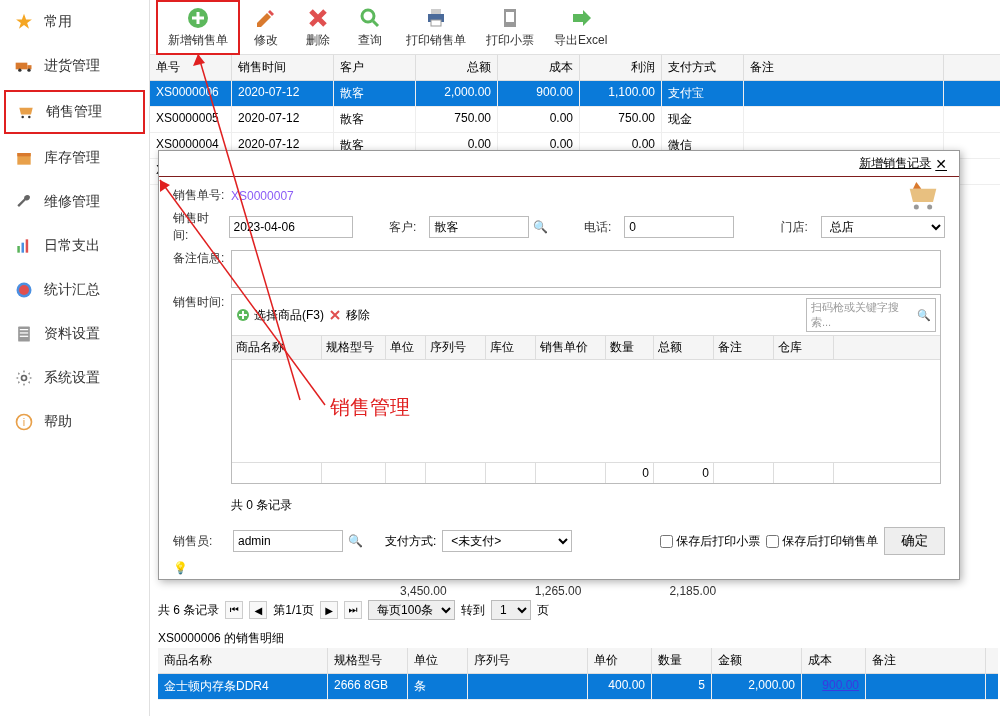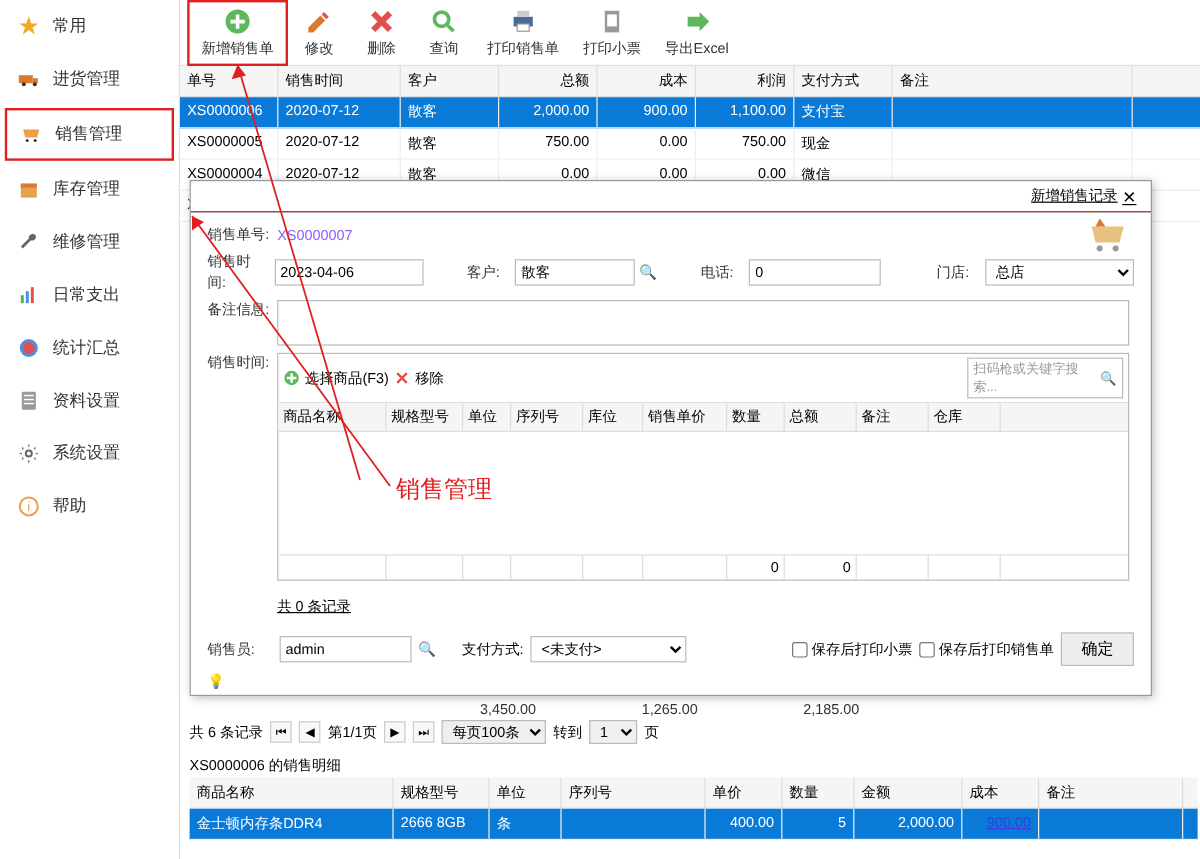--- a/index.html
+++ b/index.html
@@ -38,21 +38,21 @@
 .textarea { width: 710px; height: 38px; border: 1px solid #bbb; resize: none; }
 .detail-box { width: 710px; height: 190px; border: 1px solid #bbb; display: flex; flex-direction: column; }
 .detail-toolbar { padding: 3px 4px; border-bottom: 1px solid #ddd; display: flex; align-items: center; gap: 4px; font-size: 12px; }
 .detail-header { display: flex; background: #f5f5f5; border-bottom: 1px solid #ddd; }
 .detail-header-cell { padding: 3px 4px; border-right: 1px solid #ddd; font-size: 12px; }
 .detail-body { flex: 1; }
 .detail-footer { display: flex; border-top: 1px solid #ddd; }
 .detail-footer-cell { padding: 3px 4px; border-right: 1px solid #ddd; font-size: 12px; text-align: right; }
 .search-box { margin-left: auto; border: 1px solid #bbb; padding: 1px 4px; font-size: 11px; color: #999; width: 130px; display: flex; align-items: center; }
 .mini-icon { width: 14px; height: 14px; display: inline-flex; align-items: center; justify-content: center; }
-.records-count { font-size: 12px; margin: 13px 0; text-decoration: underline; }
+.records-count { font-size: 12px; margin: 13px 0; }
 .dialog-bottom { display: flex; align-items: center; gap: 6px; margin-top: 4px; }
 .checkbox-label { display: flex; align-items: center; gap: 3px; font-size: 12px; }
 .btn-confirm { padding: 4px 16px; background: #eee; border: 1px solid #bbb; cursor: pointer; }
 .hint { display: flex; align-items: center; gap: 6px; font-size: 12px; color: #555; margin-top: 6px; }
 .cart-icon { position: absolute; right: 14px; top: 26px; }
 
 
 .annotation-text { position: absolute; color: #e02020; font-size: 20px; z-index: 200; pointer-events: none; }
 .annotation-line { position: absolute; z-index: 150; pointer-events: none; }
 

